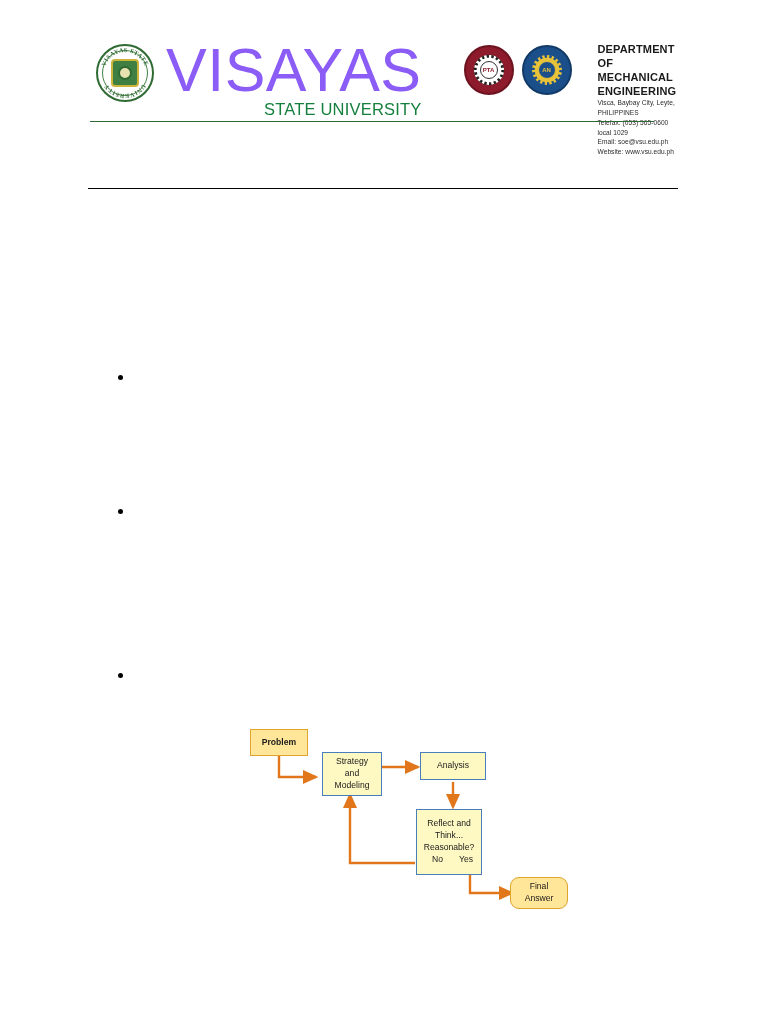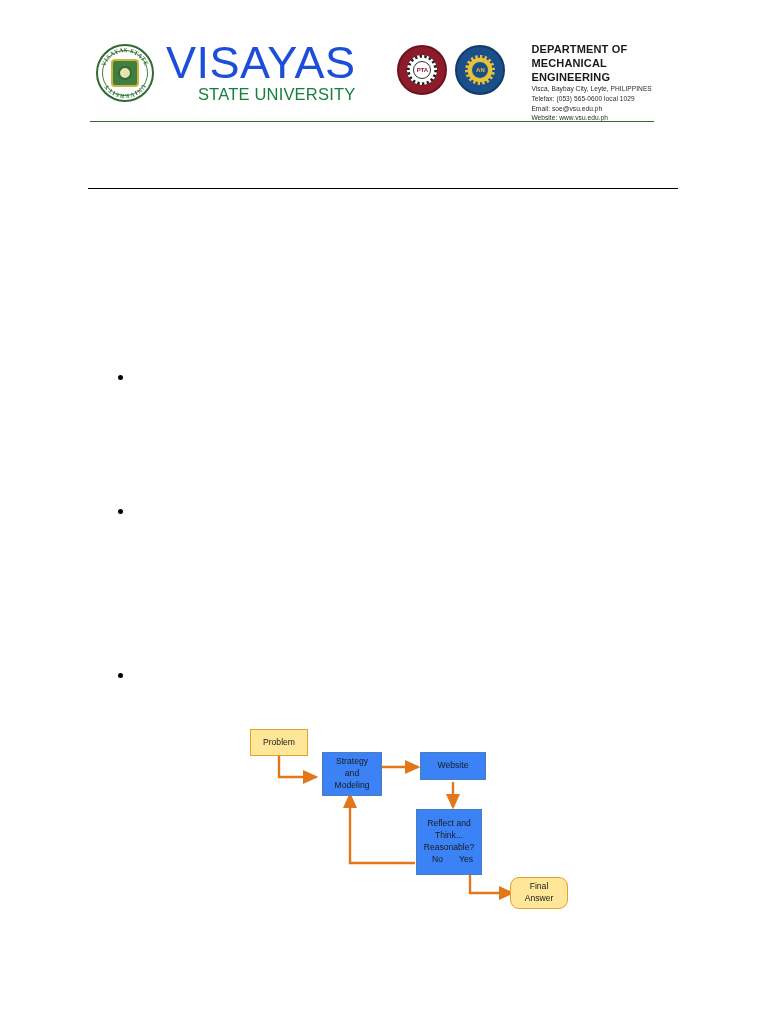--- a/index.html
+++ b/index.html
@@ -87,23 +87,23 @@
   
   .wordmark {
     flex: 0 0 auto;
     margin-left: 12px;
     margin-top: 6px;
     line-height: 1;
   }
   .wordmark .wm-main {
     display: block;
     font-family: "Liberation Sans", sans-serif;
-    font-size: 45px;
+    font-size: 61px;
     font-weight: 400;
-    color: #1d4ed8;
+    color: #8b5cf6;
     letter-spacing: 0.5px;
     line-height: 0.95;
   }
   .wordmark .wm-sub {
     display: block;
     font-family: "Liberation Sans", sans-serif;
     font-size: 16.5px;
     font-weight: 400;
     color: #15803d;
     letter-spacing: 0.2px;
@@ -252,21 +252,21 @@
     align-items: center;
     justify-content: center;
     font-family: "Liberation Sans", sans-serif;
     font-size: 8.6px;
     color: #1a1a1a;
     line-height: 1.38;
     text-align: center;
     z-index: 2;
   }
   .fc-box.blue {
-    background: #3b82f6;
+    background: #fef9c3;
     border: 1px solid #4a7ebb;
   }
   .fc-box.yellow {
     background: #ffe699;
     border: 1px solid #e0a32e;
   }
   .fc-box .ln { display: block; }
   .fc-box .choice-row {
     display: flex;
     gap: 16px;
@@ -383,32 +383,32 @@
         <path d="M 141,52 L 178,52"></path>
 
         <path d="M 213,67 L 213,92"></path>
 
         <path d="M 175,148 L 110,148 L 110,80"></path>
 
         <path d="M 230,160 L 230,178 L 272,178"></path>
       </g>
     </svg>
 
-    <div class="fc-box yellow" style="left:10px; top:14px; width:58px; height:27px;">
+    <div class="fc-box yellow" style="left:10px; top:14px; width:58px; height:27px;font-weight:bold;">
       <span class="ln">Problem</span>
     </div>
 
     <div class="fc-box blue" style="left:82px; top:37px; width:60px; height:44px;">
       <span class="ln">Strategy</span>
       <span class="ln">and</span>
       <span class="ln">Modeling</span>
     </div>
 
     <div class="fc-box blue" style="left:180px; top:37px; width:66px; height:28px;">
-      <span class="ln">Website</span>
+      <span class="ln">Analysis</span>
     </div>
 
     <div class="fc-box blue" style="left:176px; top:94px; width:66px; height:66px;">
       <span class="ln">Reflect and</span>
       <span class="ln">Think...</span>
       <span class="ln">Reasonable?</span>
       <span class="choice-row">
         <span>No</span>
         <span>Yes</span>
       </span>

